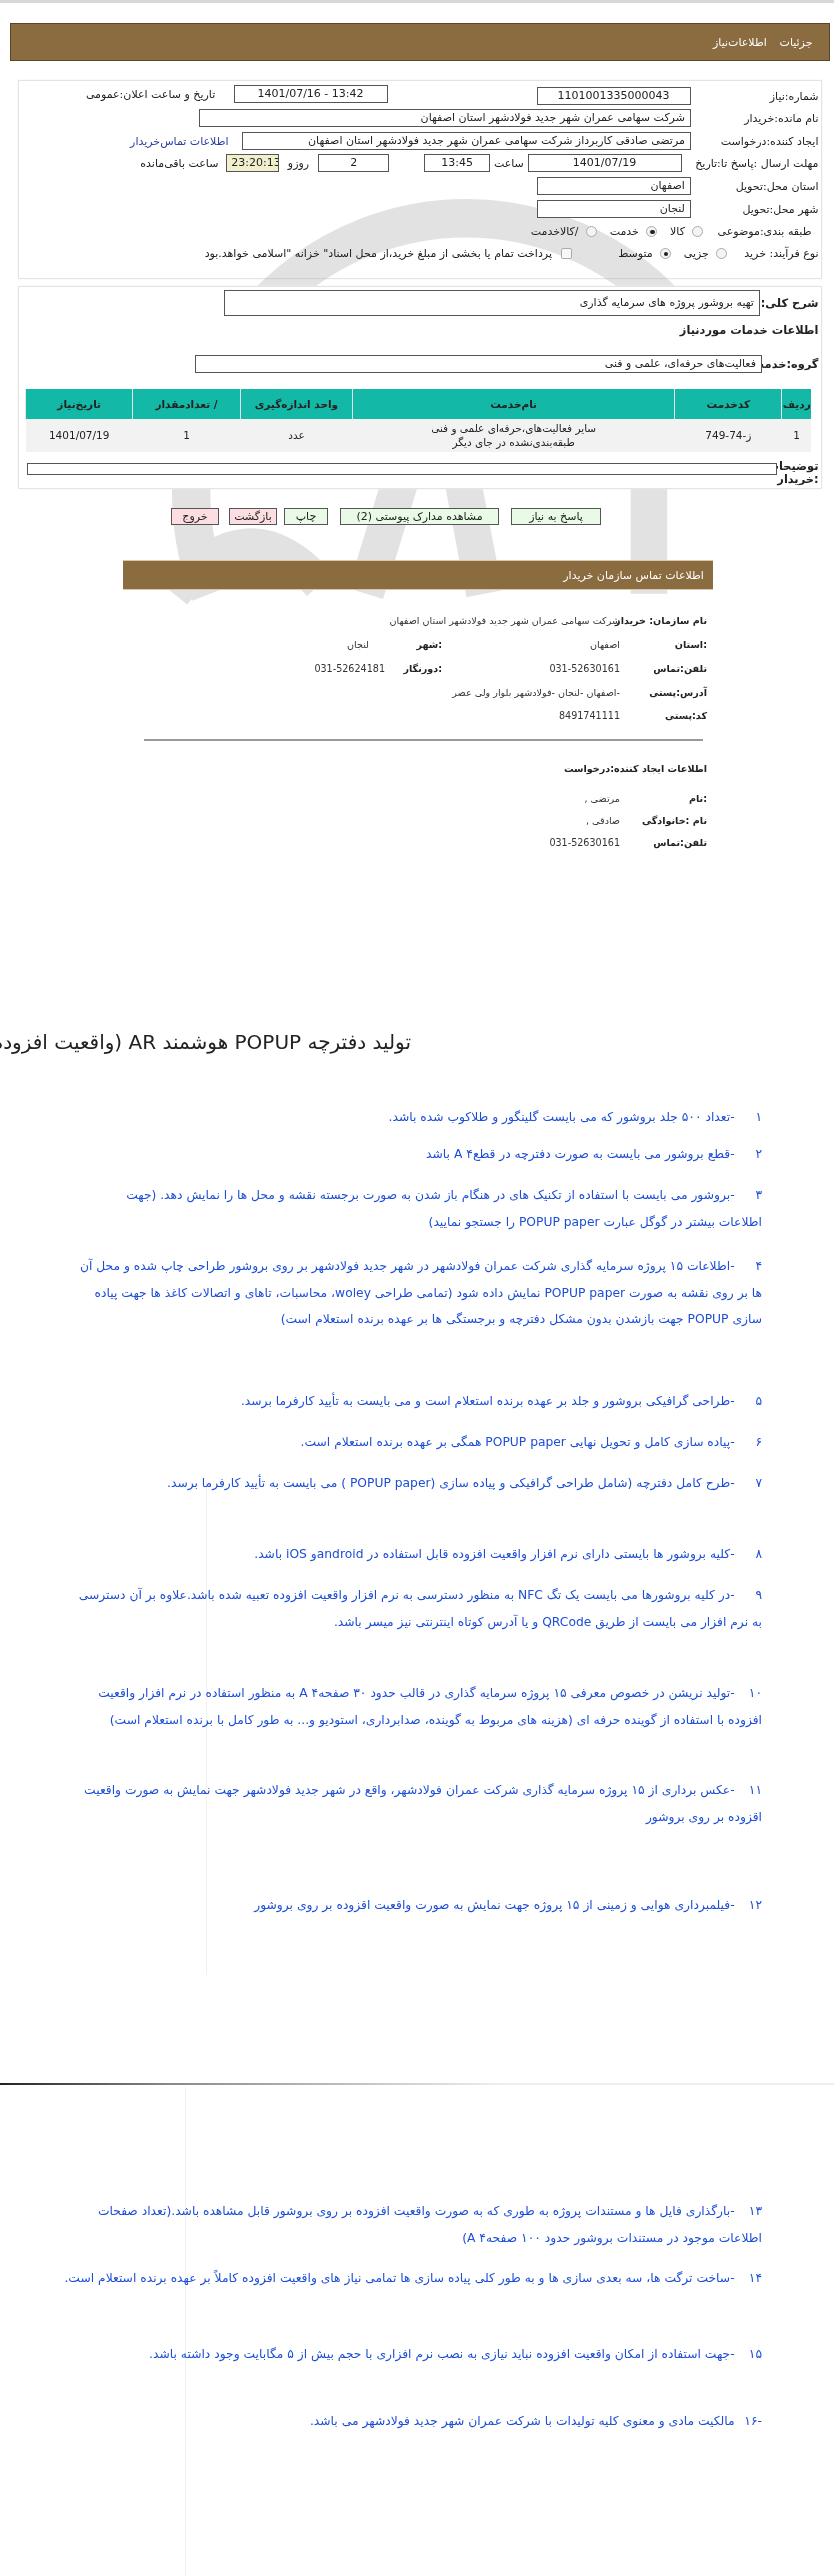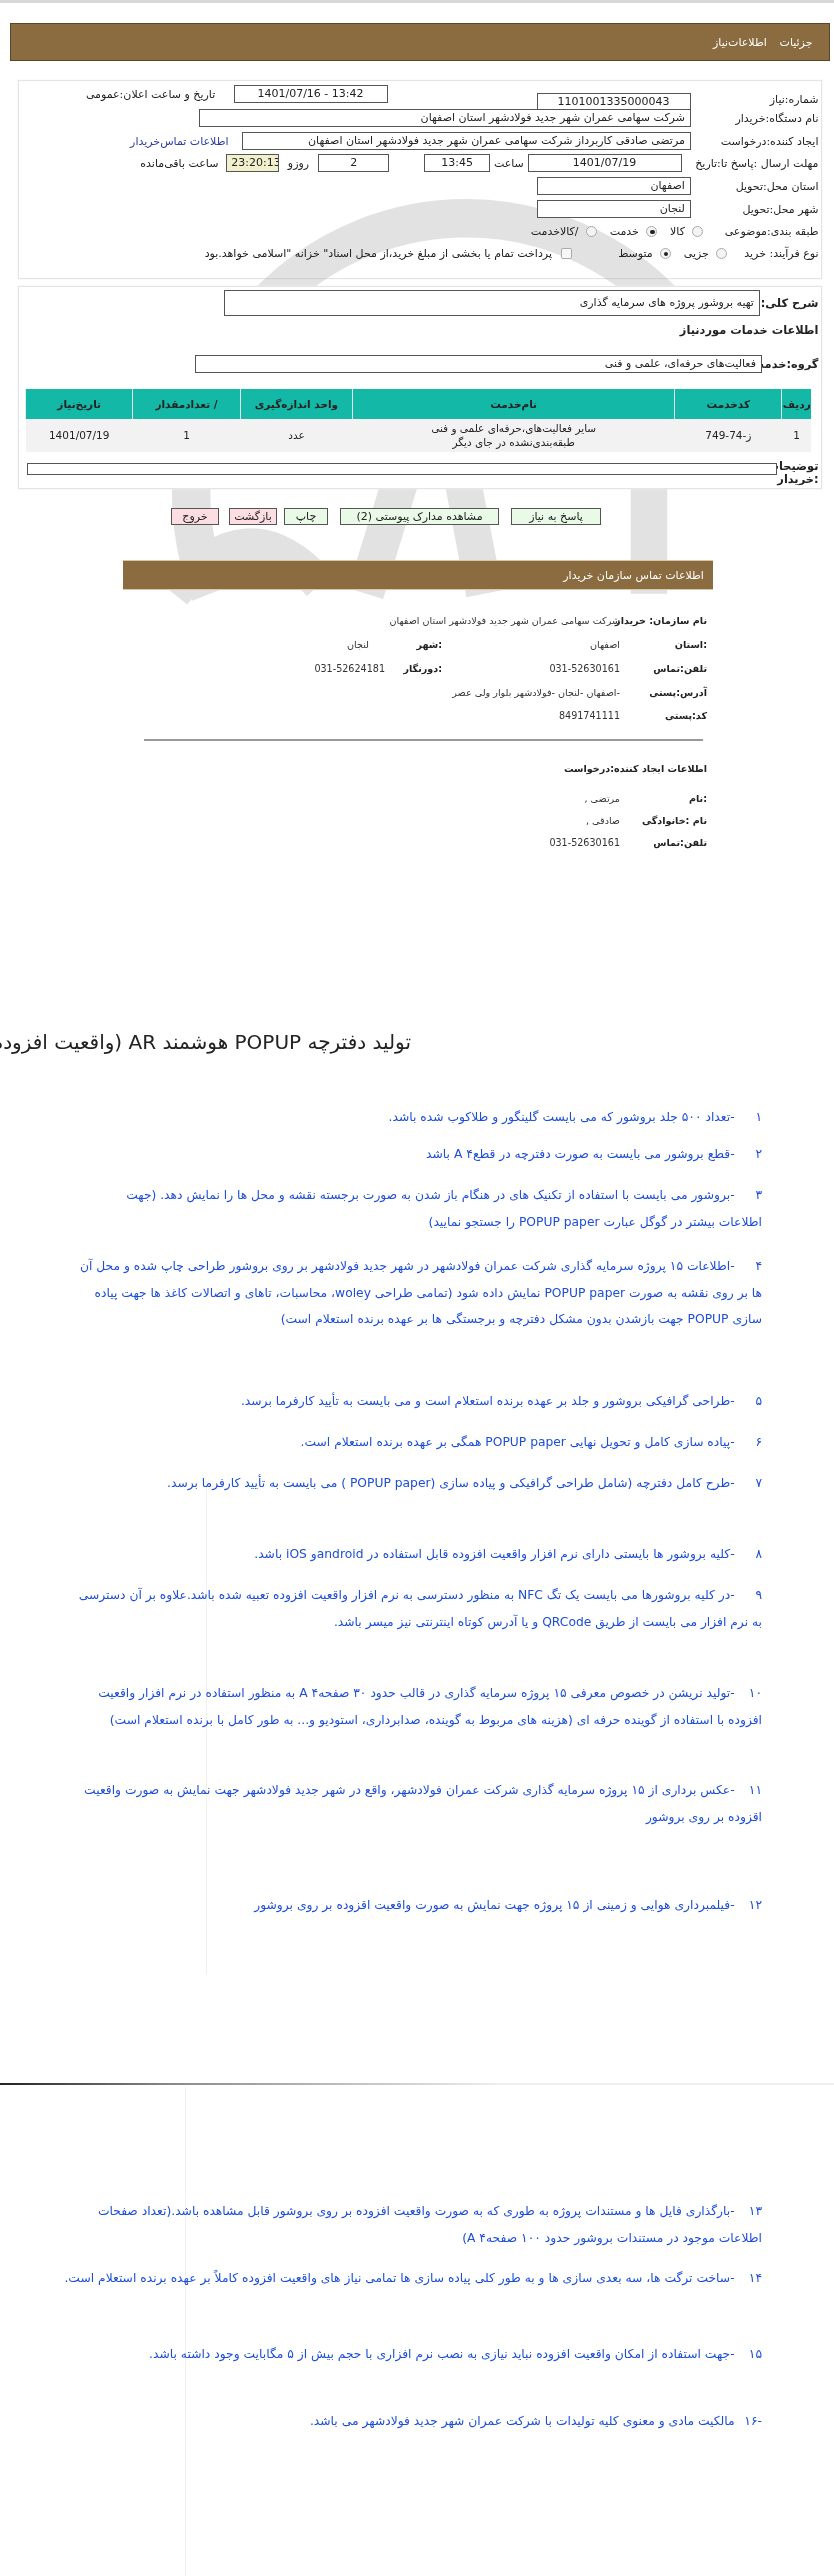--- a/index.html
+++ b/index.html
@@ -66,29 +66,29 @@
 <svg class="watermark" viewBox="0 0 700 500">
   <path d="M80 480 A300 300 0 0 1 640 260" fill="none" stroke="#9a9a9a" stroke-width="42"></path>
   <path d="M250 480 L330 220 L380 480" fill="none" stroke="#9a9a9a" stroke-width="40"></path>
   <path d="M120 250 L170 190 L220 250 L170 310 Z" fill="#b58a8a"></path>
   <path d="M480 170 L560 170 L560 480" fill="none" stroke="#9a9a9a" stroke-width="40"></path>
   <path d="M40 480 Q120 380 200 470" fill="none" stroke="#9a9a9a" stroke-width="38"></path>
 </svg>
 
 <div class="row" style="right:16.5px; top:87px;">
   <span class="lbl" style="width:128px;">شماره:نیاز</span>
-  <div class="box ltr" style="width:154px;margin-top:6px;">1101001335000043</div>
+  <div class="box ltr" style="width:154px;">1101001335000043</div>
 </div>
 <div class="row" style="left:91px; top:85px;">
   <div class="box ltr" style="width:154px; margin-left:5.5px;">1401/07/16 - 13:42</div>
   <span class="lbl" style="width:137px; padding-right:12.8px;">تاریخ و ساعت اعلان:عمومی</span>
 </div>
 
 <div class="row" style="right:16.5px; top:109px;">
-  <span class="lbl" style="width:128px;">نام دستگاه:خریدار</span>
+  <span class="lbl" style="width:128px;">نام مانده:خریدار</span>
   <div class="box rtl" style="width:492px;">شرکت سهامی عمران شهر جدید فولادشهر استان اصفهان</div>
 </div>
 
 <div class="row" style="right:16.5px; top:132px;">
   <span class="lbl" style="width:128px;">ایجاد کننده:درخواست</span>
   <div class="box rtl" style="width:449px;">مرتضی صادقی کاربرداز شرکت سهامی عمران شهر جدید فولادشهر استان اصفهان</div>
   <span class="link" style="margin-right:13px;">اطلاعات تماس‌خریدار</span>
 </div>
 
 <div class="row" style="right:16.5px; top:154px;">
@@ -106,21 +106,21 @@
   <span class="lbl" style="width:128px;">استان محل:تحویل</span>
   <div class="box rtl" style="width:154px;">اصفهان</div>
 </div>
 
 <div class="row" style="right:16.5px; top:200px;">
   <span class="lbl" style="width:128px;">شهر محل:تحویل</span>
   <div class="box rtl" style="width:154px;">لنجان</div>
 </div>
 
 <div class="row" style="right:16.5px; top:225px;">
-  <span class="lbl" style="width:108px;">طبقه بندی:موضوعی</span>
+  <span class="lbl" style="width:108px;text-align:center;">طبقه بندی:موضوعی</span>
   <span class="radio"></span>
   <span class="lbl" style="margin-left:5.5px;">کالا</span>
   <span class="radio on"></span>
   <span class="lbl" style="margin-left:5.5px;">خدمت</span>
   <span class="radio"></span>
   <span class="lbl">/کالاخدمت</span>
 </div>
 
 <div class="row" style="right:16.5px; top:247px;">
   <span class="lbl" style="width:84px;">نوع فرآیند: خرید</span>

